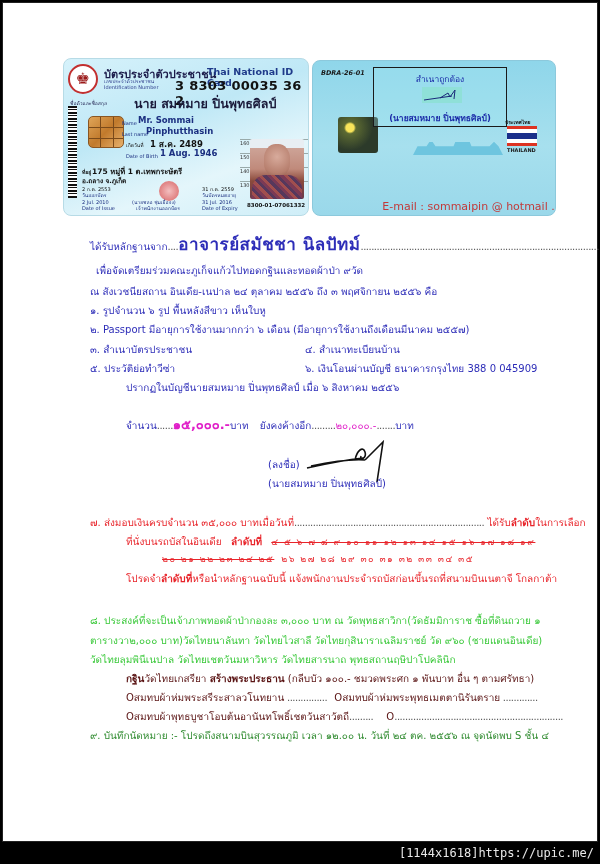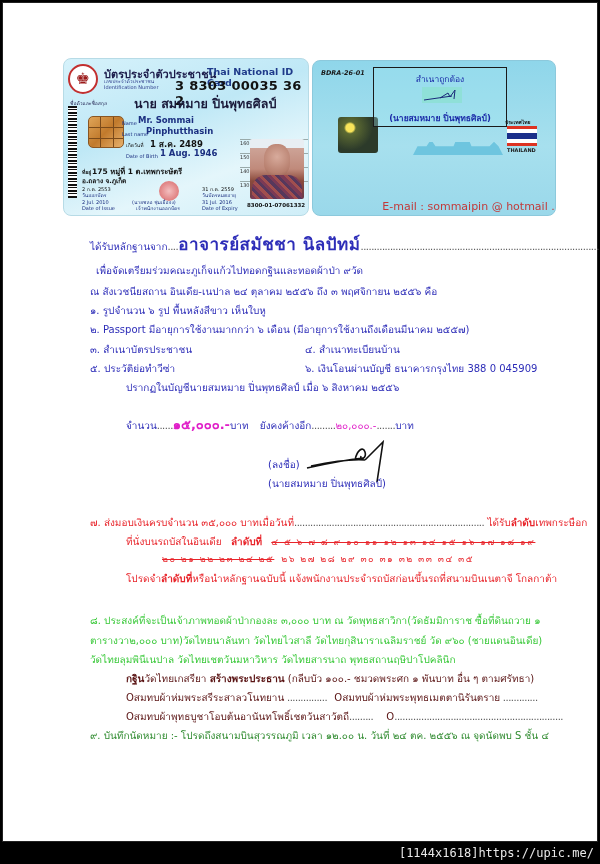--- a/index.html
+++ b/index.html
@@ -200,21 +200,21 @@
   </div>
 
   <div class="line blue" style="left:268px;top:458px;">(ลงชื่อ)</div>
   <svg class="sig-svg" width="90" height="50" viewBox="0 0 90 50">
     <path d="M2 30 C20 26 40 22 58 20 M6 28 C25 24 45 21 60 22 M50 22 C52 12 58 8 60 14 C62 20 54 24 56 18 M60 22 L78 4 L72 44" stroke="#111" stroke-width="1.6" fill="none"></path>
   </svg>
   <div class="line blue" style="left:268px;top:477px;">(นายสมหมาย ปิ่นพุทธศิลป์)</div>
 
   <div class="line red" style="left:90px;top:516px;">
     <span>๗. ส่งมอบเงินครบจำนวน ๓๕,๐๐๐ บาทเมื่อวันที่</span><span class="dots">.......................................................................</span>
-    <span>ได้รับ</span><b>ลำดับ</b><span>เทพกระษือก</span>
+    <span>ได้รับ</span><b>ลำดับ</b><span>ในการเลือก</span>
   </div>
   <div class="line red" style="left:126px;top:535px;">
     <span>ที่นั่งบนรถบัสในอินเดีย</span>
     <b style="margin-left:6px;">ลำดับที่</b>
     <span class="strike" style="margin-left:6px;font-size:9px;letter-spacing:1.5px;">๔ ๕ ๖ ๗ ๘ ๙ ๑๐ ๑๑ ๑๒ ๑๓ ๑๔ ๑๕ ๑๖ ๑๗ ๑๘ ๑๙</span>
   </div>
   <div class="line red" style="left:126px;top:553px;font-size:9px;">
     <span class="strike" style="letter-spacing:1.5px;margin-left:36px;">๒๐ ๒๑ ๒๒ ๒๓ ๒๔ ๒๕</span>
     <span style="margin-left:4px;letter-spacing:1.5px;">๒๖ ๒๗ ๒๘ ๒๙ ๓๐ ๓๑ ๓๒ ๓๓ ๓๔ ๓๕</span>
   </div>

